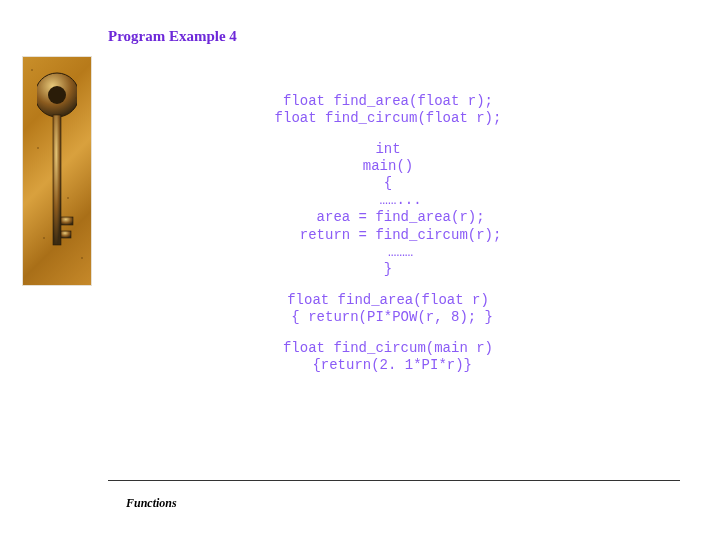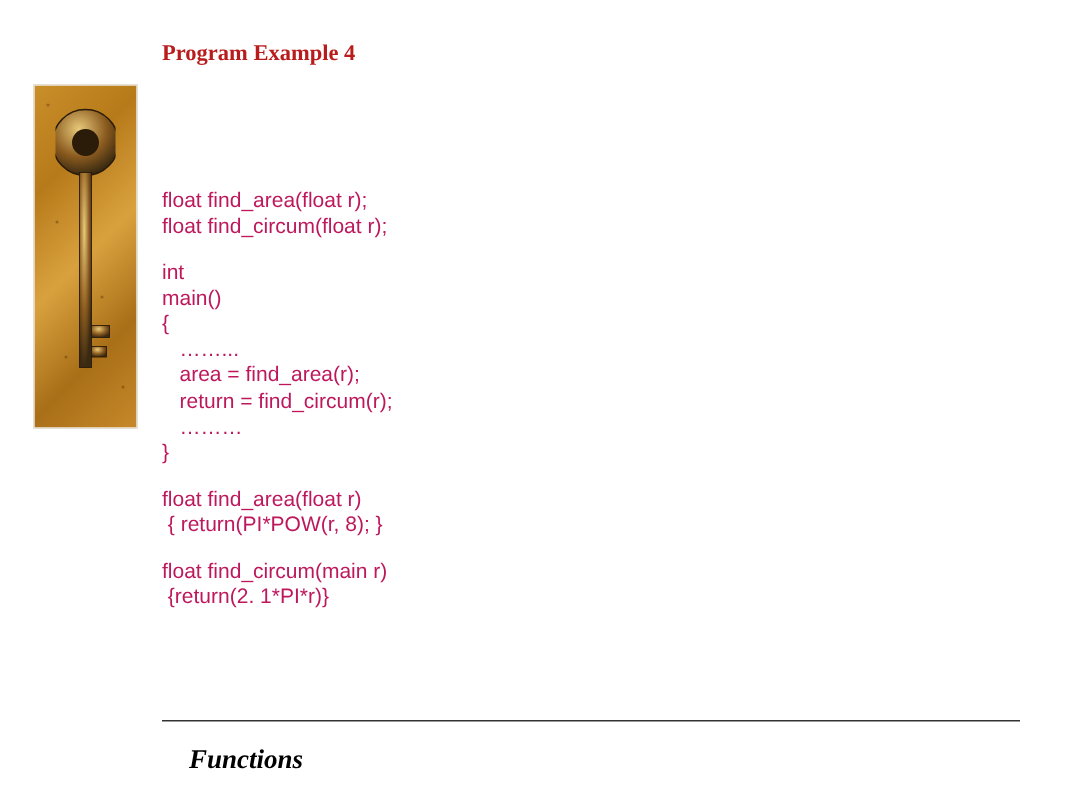--- a/index.html
+++ b/index.html
@@ -36,43 +36,44 @@
   }
   .content {
     position: absolute;
     left: 108px;
     top: 28px;
     width: 560px;
   }
   .title {
     font-weight: bold;
     font-size: 15px;
-    color: #b91c1c;
-    margin-bottom: 80px;
+    color: #6d28d9;
+    margin-bottom: 48px;
   }
   .code {
     font-size: 14px;
     line-height: 1.22;
     white-space: pre;
-    font-family: Liberation Sans, sans-serif;
-    color: #be185d;
+    font-family: Liberation Mono, monospace;
+    color: #8b5cf6;
+    text-align: center;
   }
   .block { margin-bottom: 14px; }
   .footer-line {
     position: absolute;
     left: 108px;
     right: 40px;
     top: 480px;
     border-top: 1px solid #333;
   }
   .footer-label {
     position: absolute;
     left: 126px;
     top: 496px;
-    font-size: 18px;
+    font-size: 12px;
     font-weight: bold;
     font-style: italic;
     color: #000;
   }
   .texture-dot {
     position: absolute;
     width: 2px; height: 2px;
     background: rgba(90,55,10,0.45);
     border-radius: 50%;
   }

